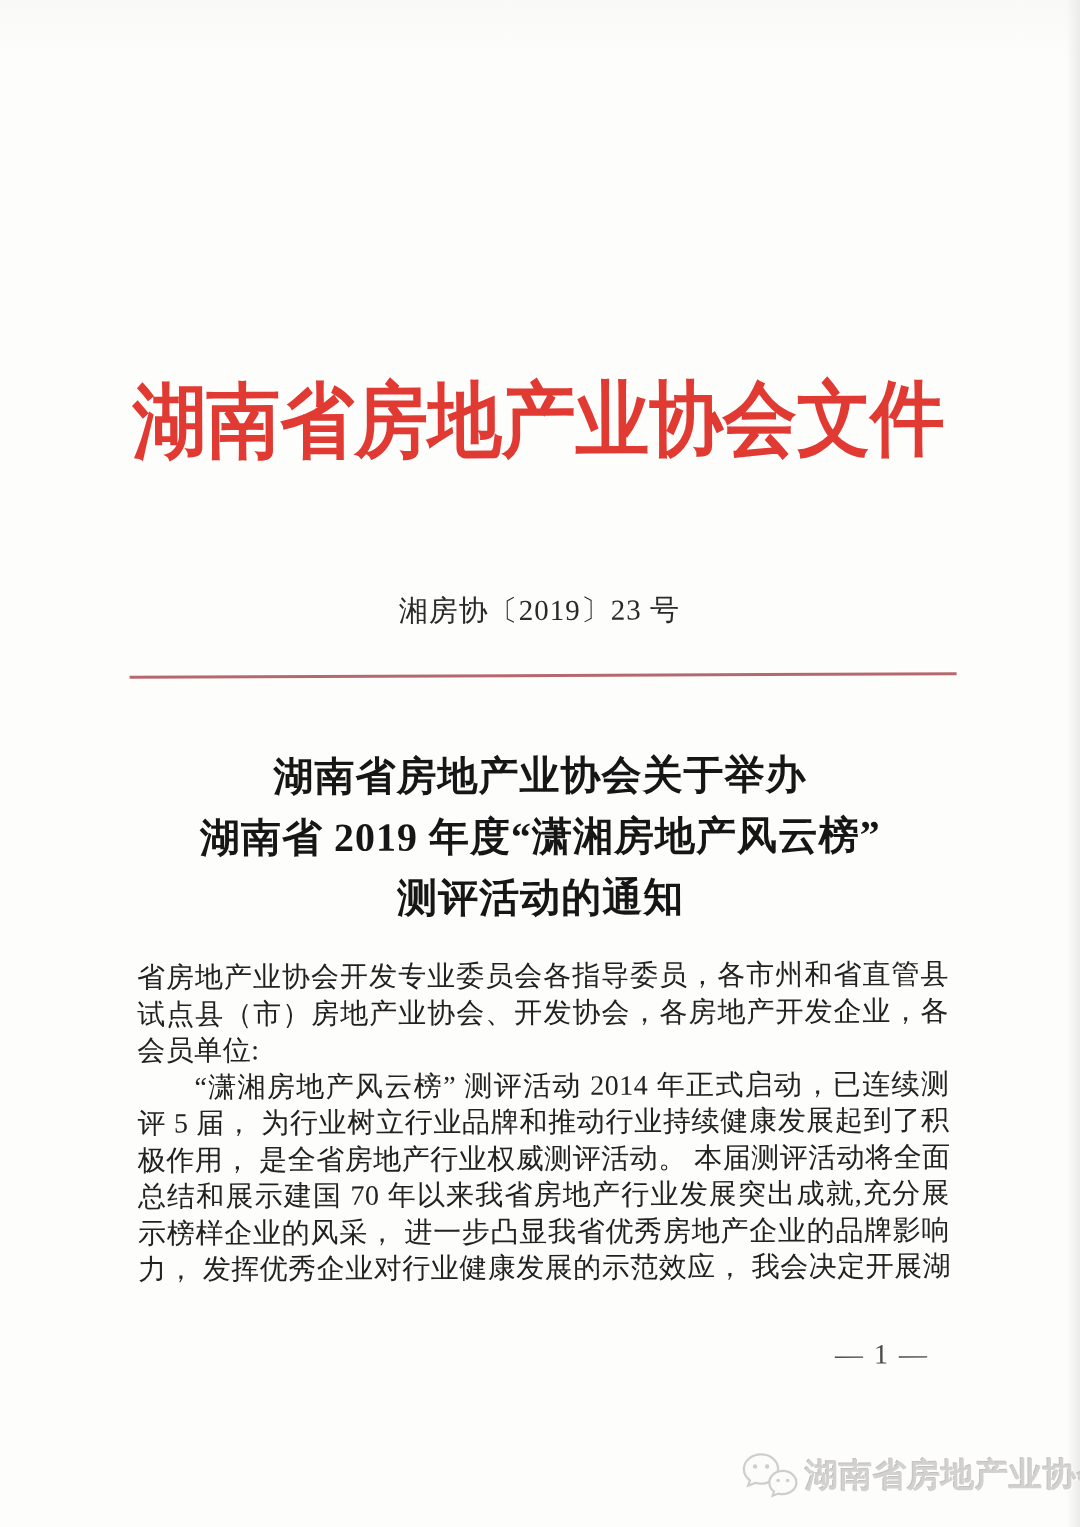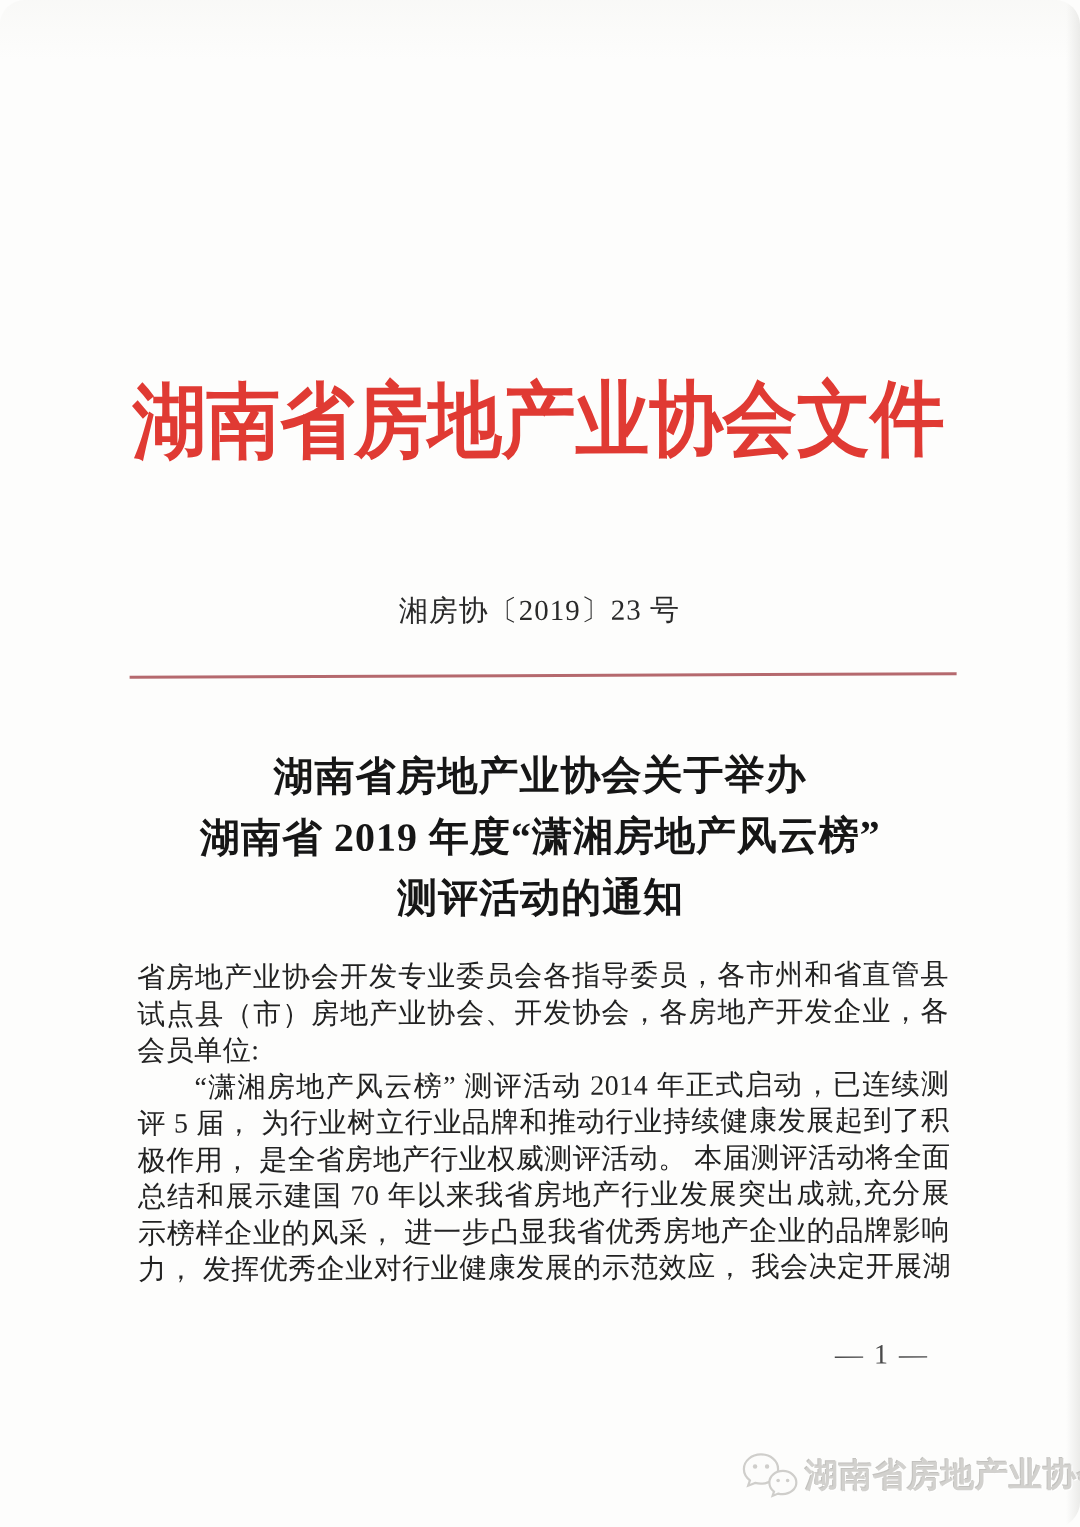--- a/index.html
+++ b/index.html
@@ -15,21 +15,20 @@
     font-family:"Liberation Serif", serif;
     overflow:hidden;
     position:relative;
   }
   .page{
     position:absolute;inset:0;
     background:
       linear-gradient(to left, #ebebe9 0px, rgba(235,235,233,0) 14px),
       linear-gradient(to bottom, rgba(246,246,244,.6) 0px, rgba(255,255,255,0) 60px),
       #fdfdfc;
-    border-radius: 25px;
   }
   .content{
     position:absolute;inset:0;
     transform:rotate(-0.25deg);
     transform-origin:50% 50%;
   }
   .red-header{
     position:absolute;top:366px;left:0;width:100%;
     text-align:center;
     font-size:82px;font-weight:900;

